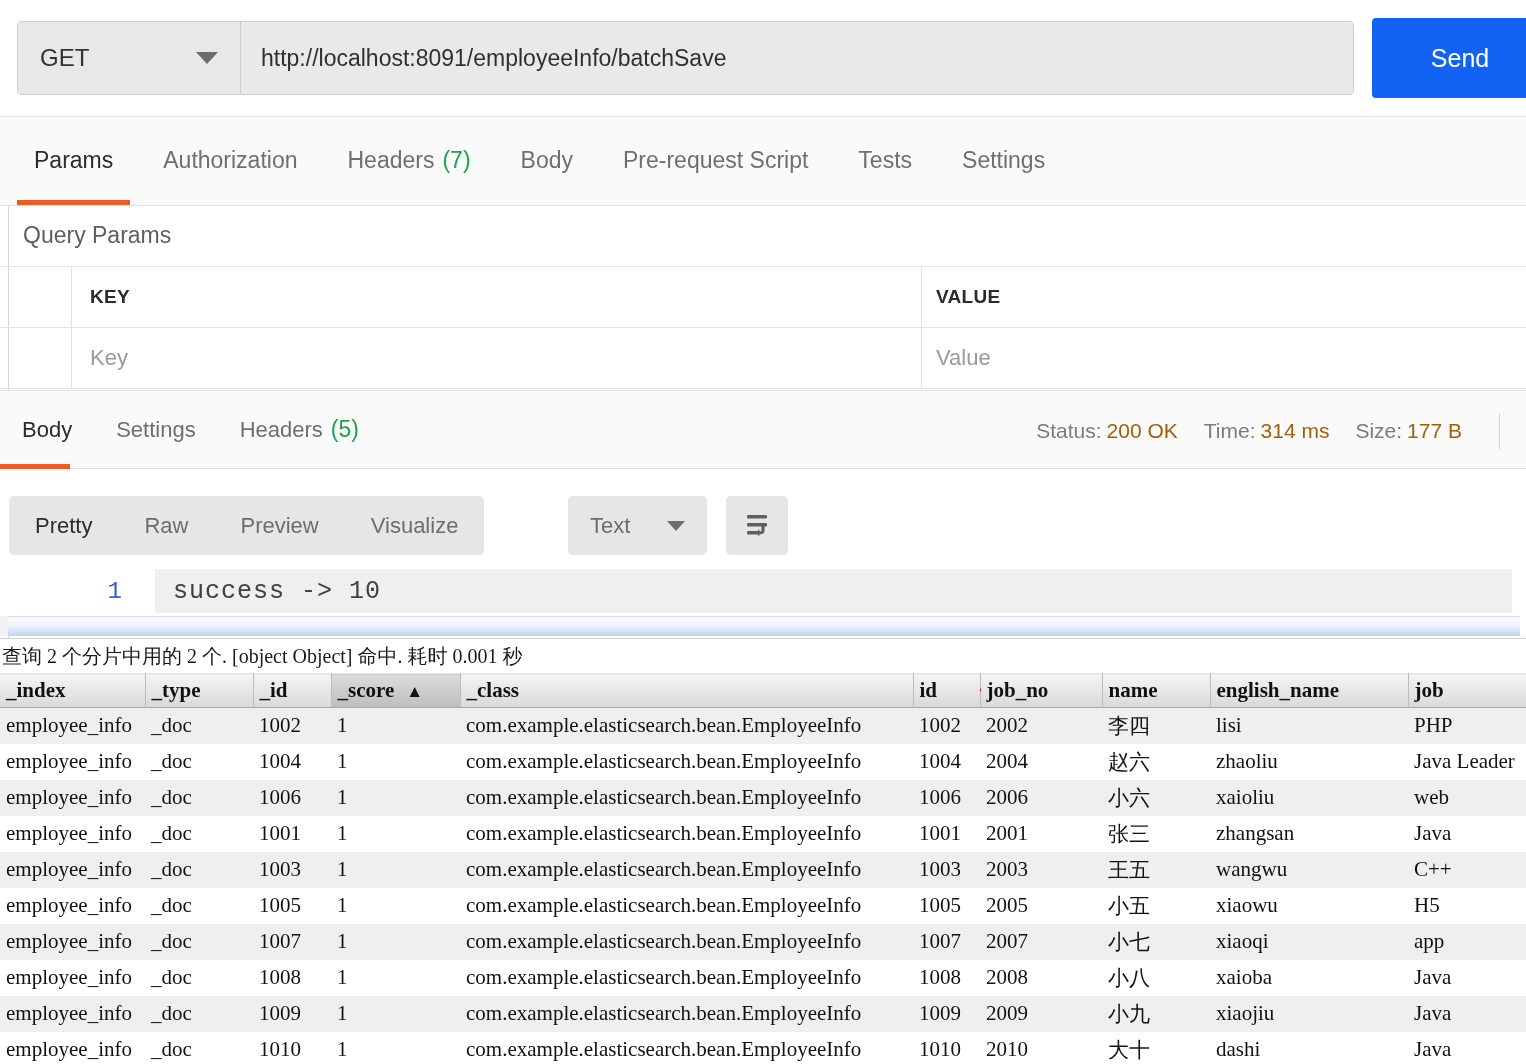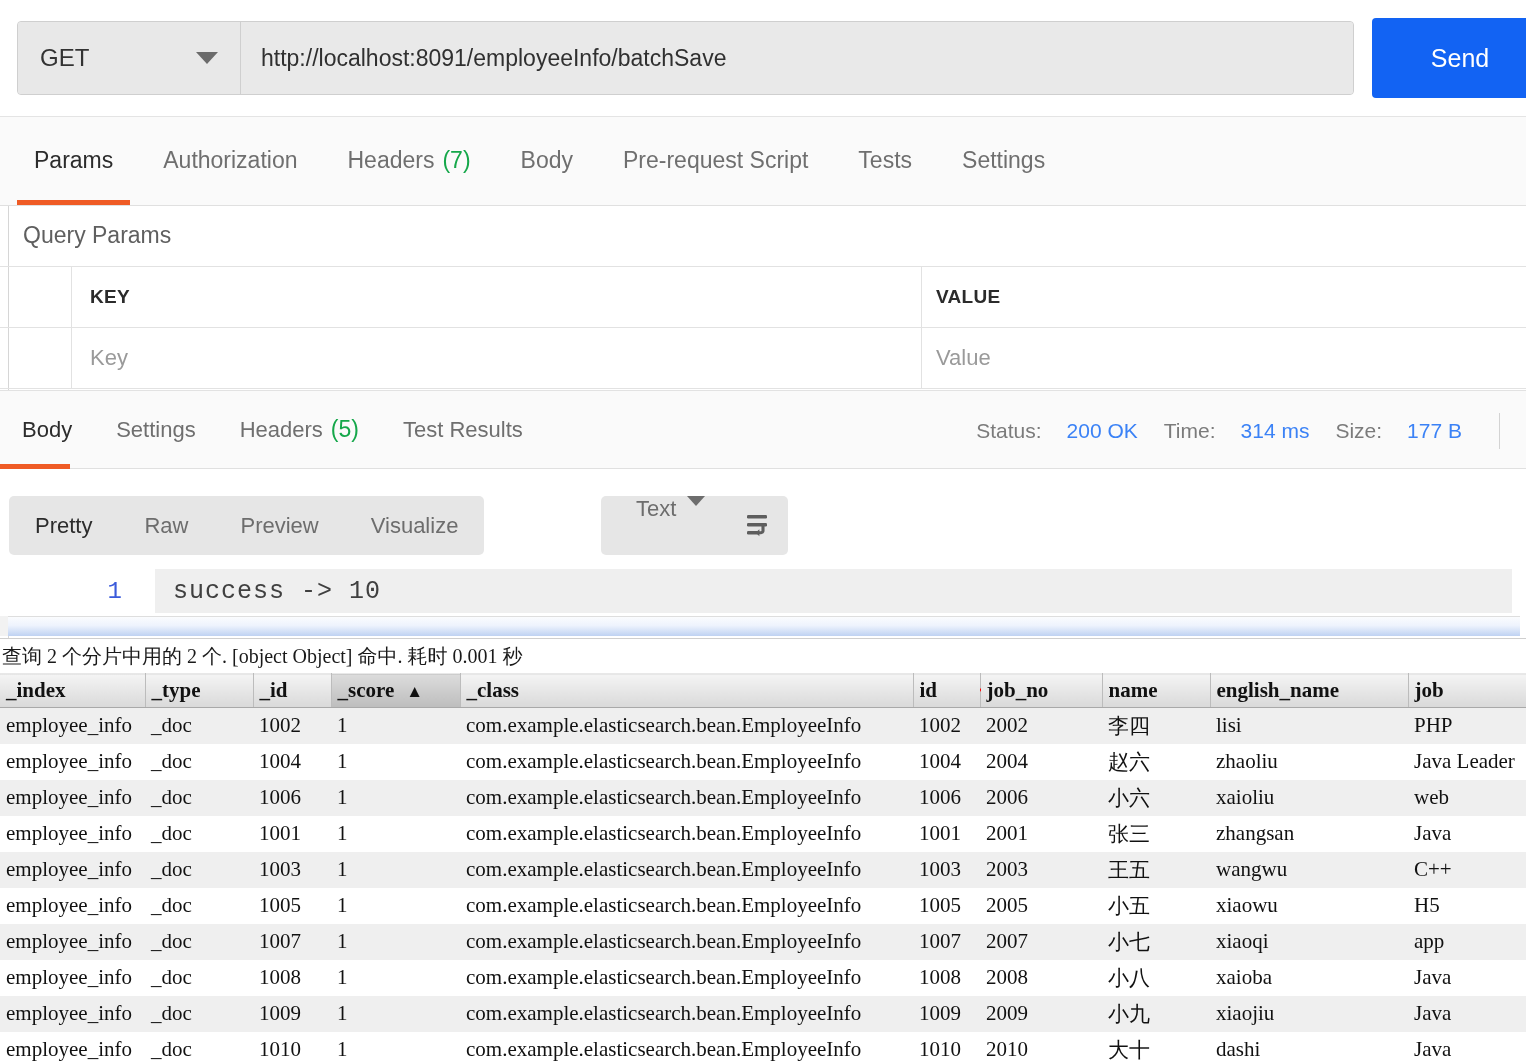--- a/index.html
+++ b/index.html
@@ -112,40 +112,40 @@
   .stab.active { color: #2c2c2c; }
   .stab.active::after {
     content: ""; position: absolute; left: 0px; right: 24px; bottom: 0;
     height: 5px; background: #ef5b25;
   }
   .resp-meta {
     position: absolute; right: 64px; top: 0; height: 79px;
     display: flex; align-items: center; gap: 26px;
     font-size: 21px; color: #7b7b7b;
   }
-  .meta-val { color: #3b82f6; margin-left: 25px; }
+  .meta-val { color: #a16207; margin-left: 5px; }
   .meta-div {
     position: absolute; right: 26px; top: 22px; width: 1px; height: 36px; background: #d3d3d3;
   }
 
   
   .body-toolbar { position: absolute; left: 0; top: 469px; width: 1526px; height: 100px; background: #fff; }
   .seg-group {
     position: absolute; left: 9px; top: 27px; height: 59px;
     background: #e6e6e6; border-radius: 5px; display: flex; align-items: center;
   }
   .seg {
     height: 53px; display: flex; align-items: center; padding: 0 26px;
     font-size: 22px; color: #6d6d6d; cursor: pointer;
   }
   .seg.active { color: #2c2c2c; }
   .fmt-select {
     position: absolute; left: 568px; top: 27px; width: 139px; height: 59px;
-    background: #e6e6e6; border-radius: 5px; display: flex; 
-    padding: 0 35px; cursor: pointer; margin-left: 33px;
+    background: #e6e6e6; border-radius: 5px; display: flex; align-items: center;
+    padding: 0 22px; cursor: pointer;
   }
   .fmt-label { font-size: 22px; color: #6d6d6d; flex: 1; }
   .caret-sm {
     width: 0; height: 0; border-left: 9px solid transparent;
     border-right: 9px solid transparent; border-top: 10px solid #6d6d6d;
   }
   .wrap-btn {
     position: absolute; left: 726px; top: 27px; width: 62px; height: 59px;
     background: #e6e6e6; border-radius: 5px; display: flex;
     align-items: center; justify-content: center; cursor: pointer;
@@ -275,23 +275,20 @@
 <div class="resp-tabs">
   <div class="stab active">
     <span>Body</span>
   </div>
   <div class="stab">
     <span>Settings</span>
   </div>
   <div class="stab">
     <span>Headers</span>
     <span class="tab-count">(5)</span>
-  </div>
-  <div class="stab">
-    <span>Test Results</span>
   </div>
 
   <div class="resp-meta">
     <span>
       <span>Status:</span><span class="meta-val">200 OK</span>
     </span>
     <span>
       <span>Time:</span><span class="meta-val">314 ms</span>
     </span>
     <span>

